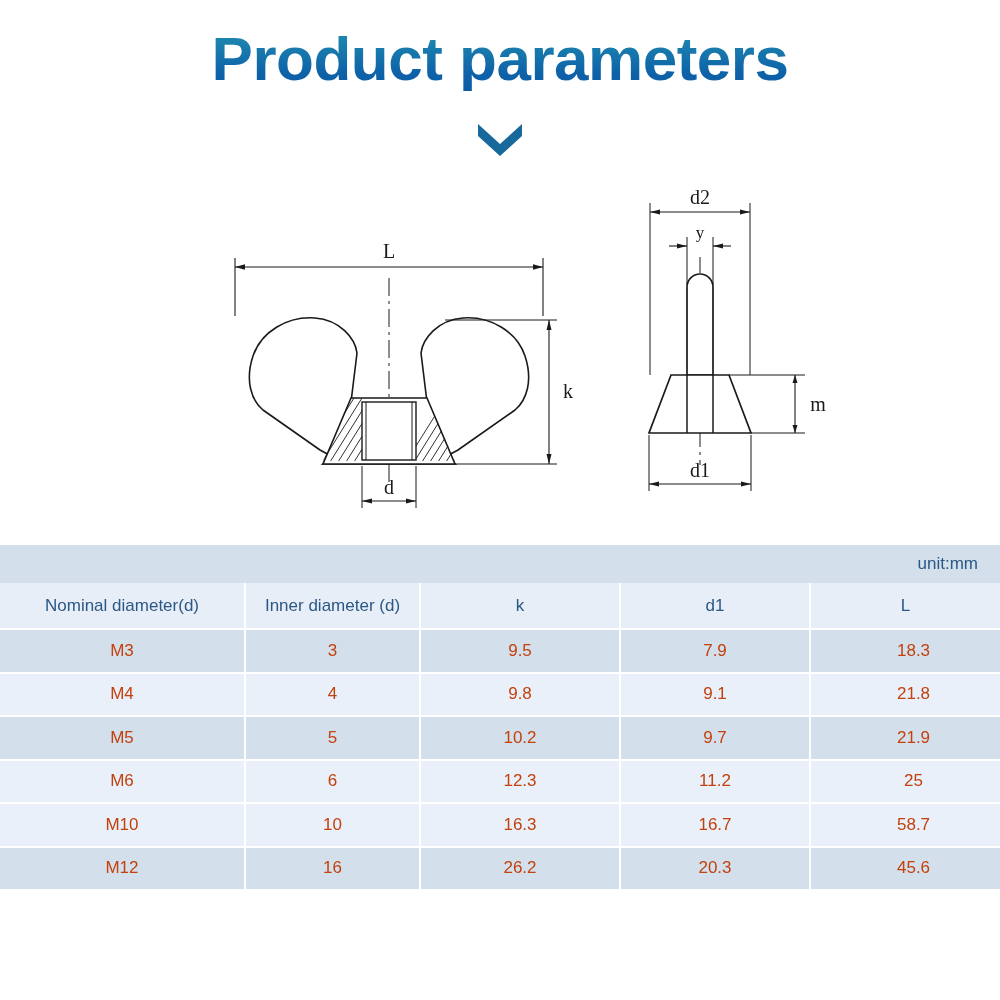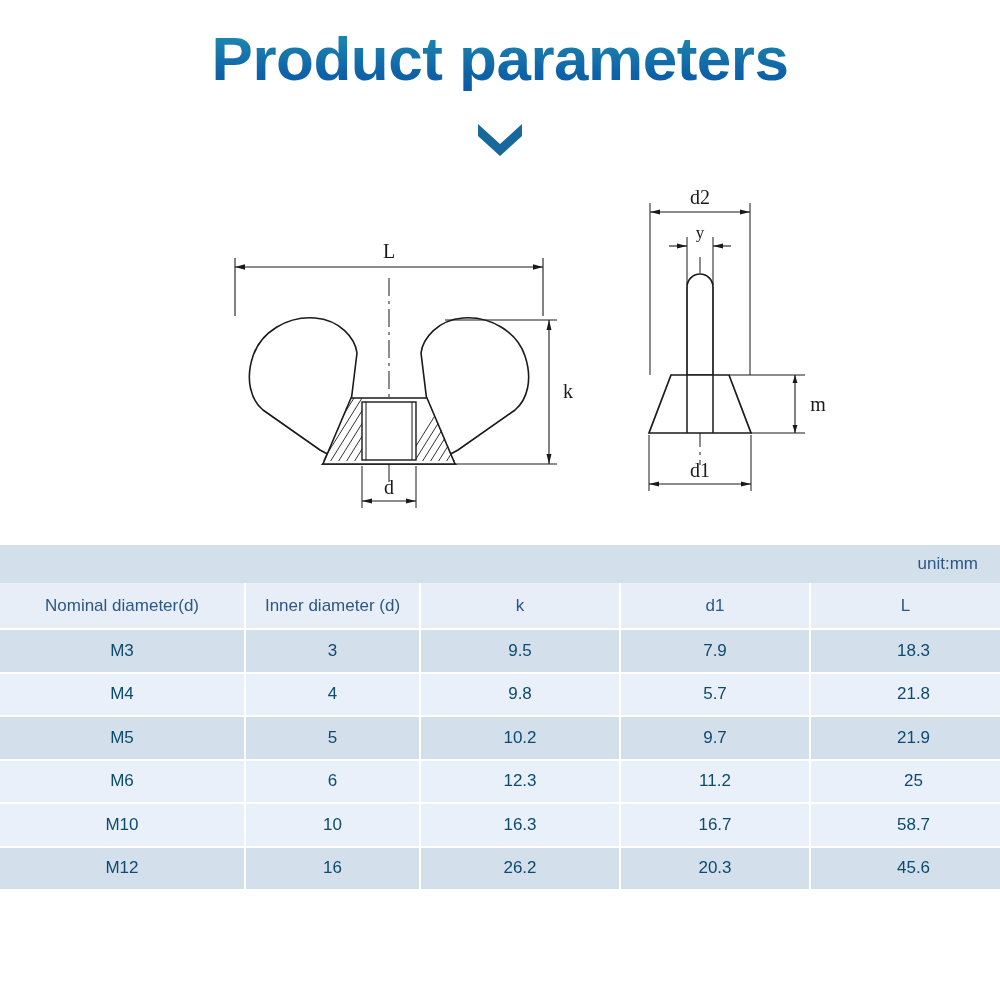--- a/index.html
+++ b/index.html
@@ -97,21 +97,21 @@
     font-size: 17px;
     font-weight: normal;
     border-right: 2px solid #ffffff;
     border-bottom: 2px solid #ffffff;
     padding: 0 4px;
   }
   #header-row th:last-child { border-right: none; }
 
   #spec-table tbody td {
     height: 43.5px;
-    color: #0c4a6e;
+    color: #c2410c;
     font-size: 17px;
     text-align: center;
     border-right: 2px solid #ffffff;
     border-bottom: 2px solid #ffffff;
     padding: 0 4px;
   }
   #spec-table tbody td:last-child { border-right: none; padding-left: 20px; }
   #spec-table tbody tr.odd td  { background: #d4dfec; }
   #spec-table tbody tr.even td { background: #e9f0f9; margin-left: 7px; }
 </style>
@@ -284,21 +284,21 @@
         <td>M3</td>
         <td>3</td>
         <td>9.5</td>
         <td>7.9</td>
         <td>18.3</td>
       </tr>
       <tr class="even">
         <td>M4</td>
         <td>4</td>
         <td>9.8</td>
-        <td>5.7</td>
+        <td>9.1</td>
         <td>21.8</td>
       </tr>
       <tr class="odd">
         <td>M5</td>
         <td>5</td>
         <td>10.2</td>
         <td>9.7</td>
         <td>21.9</td>
       </tr>
       <tr class="even">

